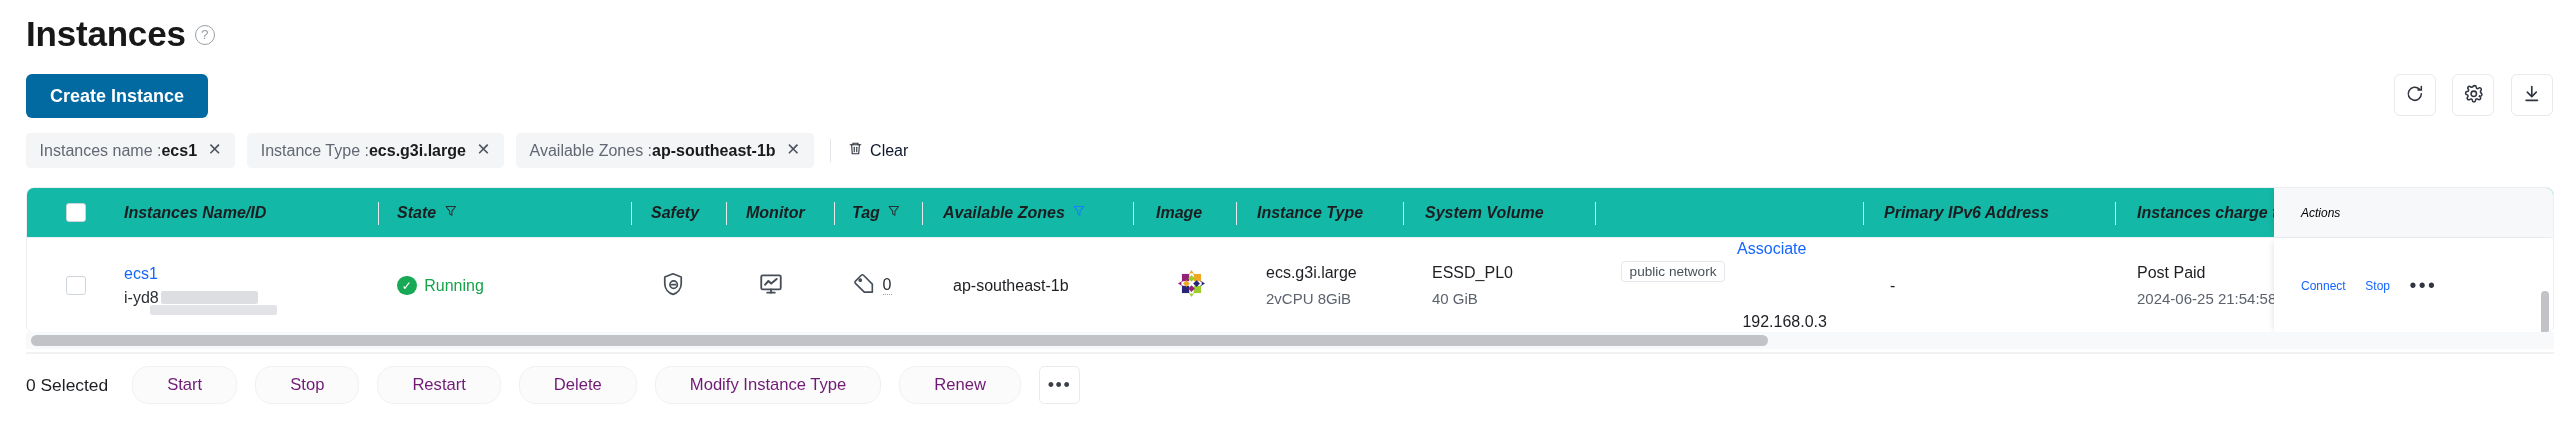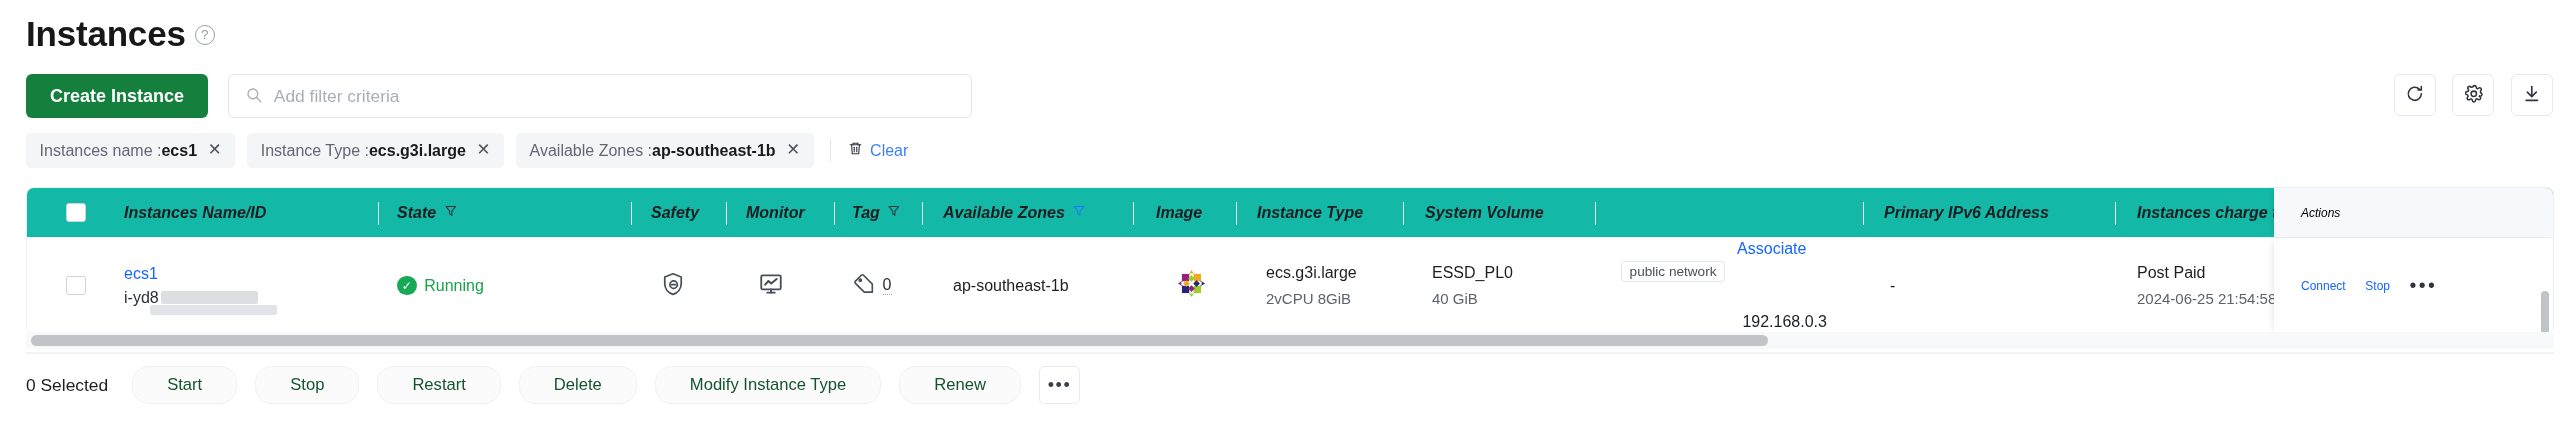--- a/index.html
+++ b/index.html
@@ -21,21 +21,21 @@
     width: 20.4px; height: 20.4px; border-radius: 50%;
     border: 1.5px solid #9aa0a6; color: #9aa0a6;
     display: flex; align-items: center; justify-content: center;
     font-size: 13.6px; font-weight: 400; line-height: 1;
     cursor: pointer; margin-top: 3px;
   }
 
   
   .toolbar { position: absolute; left: 26px; top: 74px; display: flex; align-items: center; gap: 19.6px; }
   .btn-primary {
-    height: 44px; padding: 0 24px; background: #15803d; color: #fff;
+    height: 44px; padding: 0 24px; background: #0369a1; color: #fff;
     border: none; border-radius: 6px; font-size: 18px; font-weight: 600;
     font-family: inherit; cursor: pointer; white-space: nowrap;
   }
   .search-box {
     width: 744px; height: 44px; border: 0.8px solid #e2e5ea; border-radius: 6px;
     background: #fff; display: flex; align-items: center; gap: 10.6px; padding: 0 16.6px;
     cursor: text;
   }
   .search-box svg { flex: 0 0 auto; }
   .search-box input {
@@ -58,21 +58,21 @@
     height: 35px; background: #f4f5f7; border-radius: 4.5px;
     display: flex; align-items: center; gap: 10.6px; padding: 0 13.6px;
     font-size: 16px; cursor: default; white-space: nowrap;
   }
   .chip .k { color: #626873; }
   .chip .v { color: #1a1a1a; font-weight: 600; }
   .chip .x { color: #4e555f; font-size: 16.6px; cursor: pointer; line-height: 1; }
   .chip-sep { width: 0.8px; height: 23px; background: #e3e6eb; margin: 0 4.5px; }
   .clear-btn {
     display: flex; align-items: center; gap: 7.6px; font-size: 16px;
-    color: #3b82f6; cursor: pointer; white-space: nowrap;
+    color: #0f172a; cursor: pointer; white-space: nowrap;
   }
 
   
   .table-wrap {
     position: absolute; left: 26px; top: 187px; width: 2528px; height: 146px;
     border: 0.8px solid #eceef1; border-radius: 7.6px; overflow: hidden; background: #fff;
   }
   .thead {
     height: 50px; background: #14b8a6; border-bottom: 0.8px solid #edeff2;
     position: relative;
@@ -147,50 +147,41 @@
     position: absolute; left: 26px; top: 332px; width: 2528px; height: 16.6px; background: #f8f9fa;
   }
   .hthumb { position: absolute; left: 4.5px; top: 3px; width: 1737px; height: 10.6px; border-radius: 6px; background: #c2c3c6; }
   .hrule { position: absolute; left: 26px; top: 352px; width: 2528px; height: 2.3px; background: #f1f2f4; }
 
   
   .bottombar { position: absolute; left: 26px; top: 366px; display: flex; align-items: center; gap: 18px; }
   .selected-text { font-size: 17.4px; color: #1d1f23; margin-right: 6px; white-space: nowrap; }
   .btn-disabled {
     height: 38px; padding: 0 34px; border: 0.8px solid #f0f1f3; border-radius: 17px;
-    background: #fbfbfc; color: #14532d; font-size: 16.6px; font-family: inherit;
+    background: #fbfbfc; color: #701a75; font-size: 16.6px; font-family: inherit;
     cursor: not-allowed; white-space: nowrap;
   }
   .btn-more {
     height: 38px; width: 41px; border: 0.8px solid #e8eaee; border-radius: 5.3px; background: #fff;
     color: #3b4048; font-size: 18px; letter-spacing: 1.5px; cursor: pointer;
     display: flex; align-items: center; justify-content: center; line-height: 0.5;
   }
 </style>
 </head>
 <body>
 
 <div class="page">
 
   <div class="title-row">
     <div class="page-title">Instances</div>
     <div class="help-icon">?</div>
   </div>
 
   <div class="toolbar">
     <button class="btn-primary">Create Instance</button>
-    <div class="search-box">
-      <span>
-        <svg width="18" height="18" viewBox="0 0 24 24" fill="none" stroke="#a9afb8" stroke-width="1.8">
-          <circle cx="10.5" cy="10.5" r="6.5"></circle>
-            <line x1="15.4" y1="15.4" x2="21" y2="21" stroke-linecap="round"></line>
-        </svg>
-      </span>
-      <input type="text" placeholder="Add filter criteria" style="">
-    </div>
   </div>
 
   <div class="icon-buttons">
     <div class="icon-btn">
       <span>
         <svg width="19.6" height="19.6" viewBox="0 0 24 24" fill="none" stroke="#303540" stroke-width="1.9" stroke-linecap="round">
           <path d="M20 12a8 8 0 1 1-2.4-5.7"></path>
             <polyline points="20,3.2 20,7.2 16,7.2"></polyline>
         </svg>
       </span>

